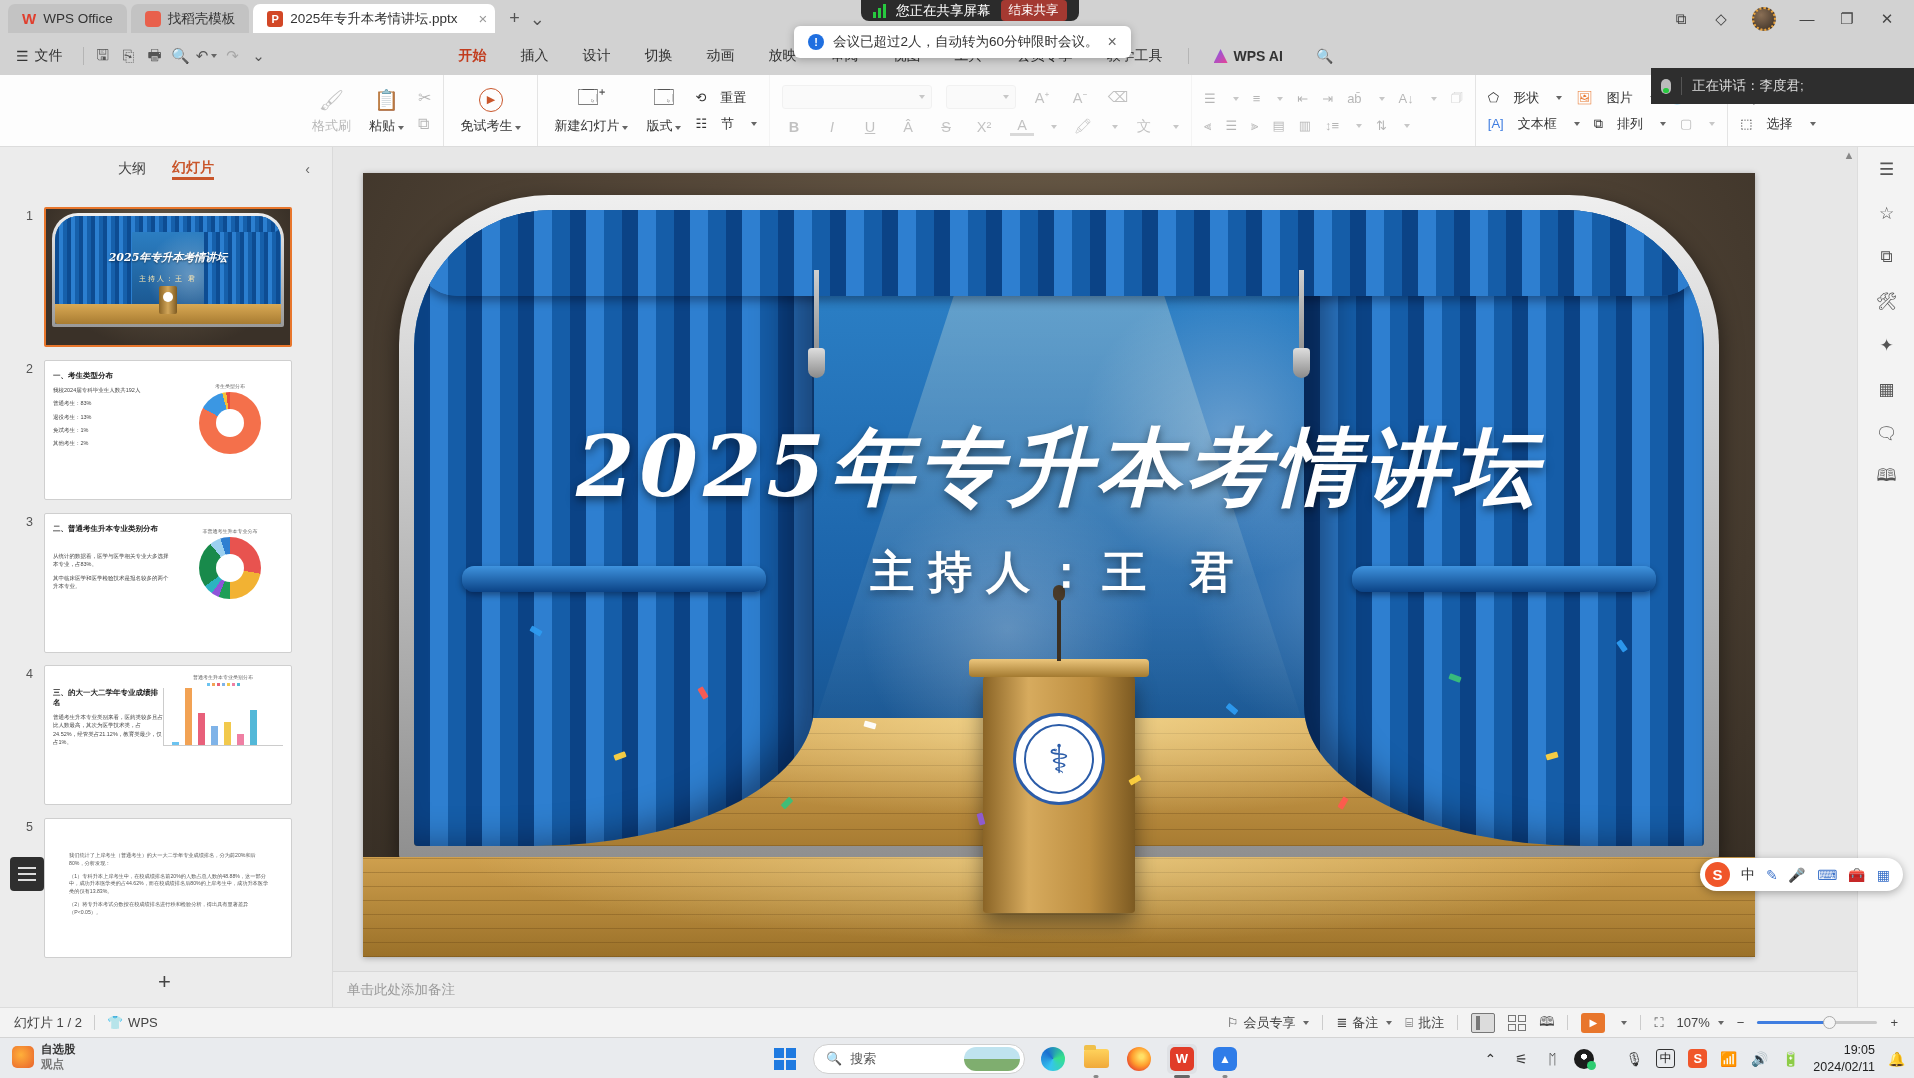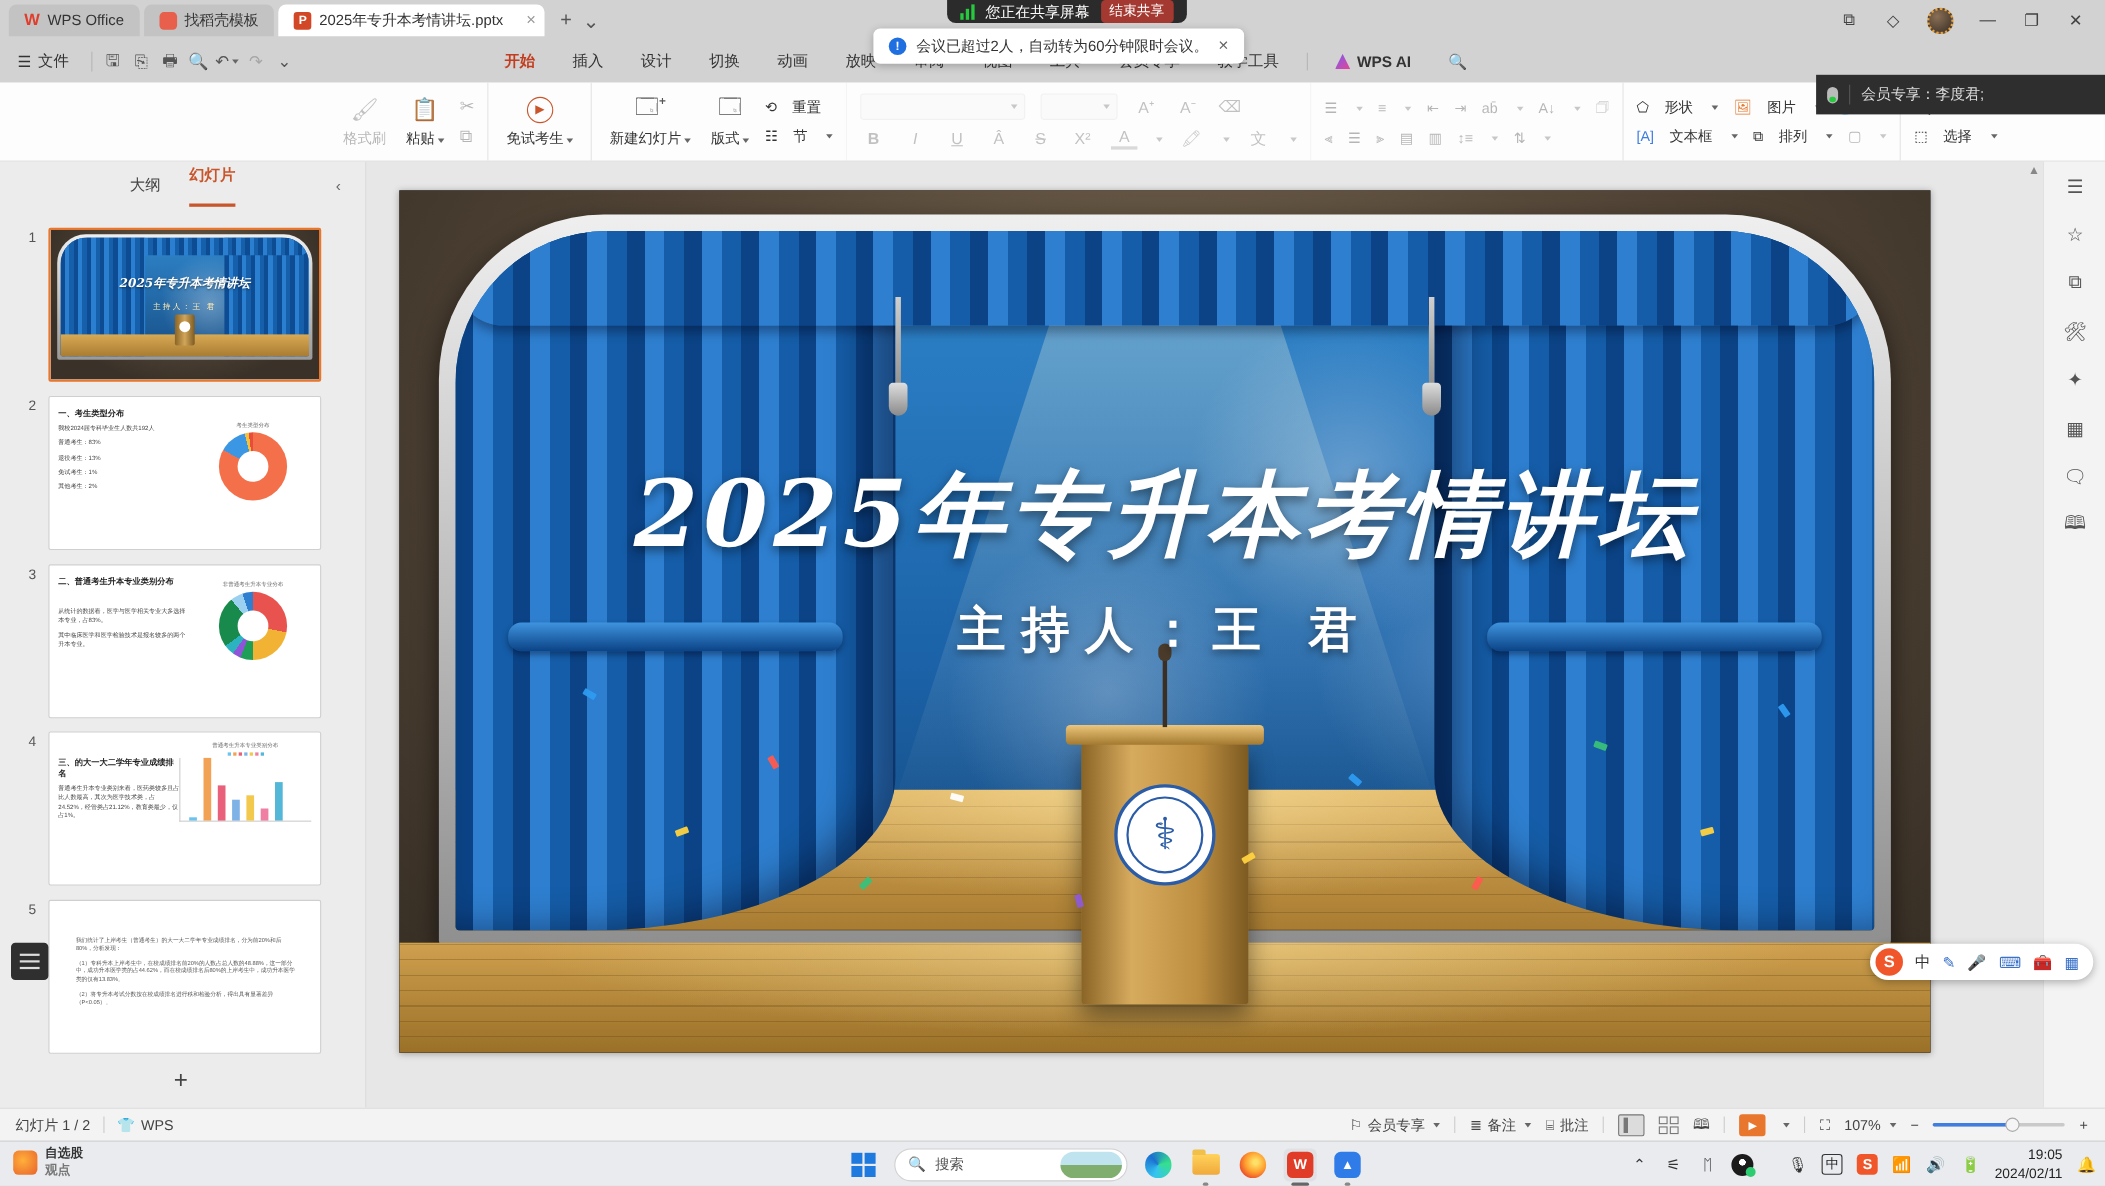--- a/index.html
+++ b/index.html
@@ -70,21 +70,21 @@
   .combo.small { width:70px; }
   .fmt-btn { font-size:14.5px; color:#555; width:24px; text-align:center; }
   .orange-play { width:24px; height:24px; border:1.5px solid #c9562b; border-radius:50%; color:#c9562b; display:flex; align-items:center; justify-content:center; font-size:11px; }
 
   
   #workspace { position:absolute; left:0; top:147px; width:100%; height:860px; background:#e7e7e7; }
 
   
   #left-panel { position:absolute; left:0; top:0; width:333px; height:860px; background:#ececec; border-right:1px solid #dadada; }
   #panel-tabs { height:44px; display:flex; align-items:center; gap:26px; padding-left:118px; font-size:14px; color:#444; position:relative; }
-  .ptab.active { color:#c9562b; font-weight:bold; border-bottom:3px solid #c9562b; padding-bottom:16px; }
+  .ptab.active { color:#c9562b; font-weight:bold; border-bottom:3px solid #c9562b; padding-bottom:0; }
   #panel-collapse { position:absolute; right:22px; color:#666; font-size:14px; }
   .thumb-item { position:absolute; left:0; width:333px; }
   .thumb-num { position:absolute; left:26px; top:2px; font-size:12.5px; color:#555; }
   .thumb { position:absolute; left:44px; top:0; width:248px; height:140px; background:#fff; border:1px solid #cfcfcf; border-radius:2px; overflow:hidden; }
   .thumb.selected { border:2px solid #e8762c; }
   #add-slide { position:absolute; left:158px; top:822px; font-size:22px; color:#444; }
 
   
   .mini-stage { position:absolute; inset:0; background:radial-gradient(ellipse at 50% 30%,#6e5f4b,#3a3128 75%); }
   .mini-frame { position:absolute; left:6px; right:6px; top:4px; bottom:18px; background:linear-gradient(#eee,#999); border-radius:26px 26px 2px 2px; }
@@ -477,21 +477,21 @@
   <button id="end-share">结束共享</button>
 </div>
 <div id="meeting-notice">
   <span class="info-dot">!</span>
   <span>会议已超过2人，自动转为60分钟限时会议。</span>
   <span id="notice-close">×</span>
 </div>
 <div id="speaking-bar">
   <span class="mini-mic"></span>
   <span class="speak-sep"></span>
-  <span>会员专享：李度君;</span>
+  <span>正在讲话：李度君;</span>
 </div>
 
 <div id="workspace">
 
   <div id="left-panel">
     <div id="panel-tabs">
       <span class="ptab">大纲</span>
       <span class="ptab active">幻灯片</span>
       <span id="panel-collapse">‹</span>
     </div>
@@ -629,20 +629,23 @@
       <span class="confetti" style="left:30%;top:80%;background:#39c07a;transform:rotate(-45deg)"></span>
       <span class="confetti" style="left:36%;top:70%;background:#fff;transform:rotate(15deg)"></span>
       <span class="confetti" style="left:44%;top:82%;background:#8e5bd6;transform:rotate(75deg)"></span>
       <span class="confetti" style="left:55%;top:77%;background:#ffd23f;transform:rotate(-30deg)"></span>
       <span class="confetti" style="left:62%;top:68%;background:#2d9bf0;transform:rotate(40deg)"></span>
       <span class="confetti" style="left:70%;top:80%;background:#ff5a4e;transform:rotate(-60deg)"></span>
       <span class="confetti" style="left:78%;top:64%;background:#39c07a;transform:rotate(20deg)"></span>
       <span class="confetti" style="left:85%;top:74%;background:#ffd23f;transform:rotate(-15deg)"></span>
       <span class="confetti" style="left:90%;top:60%;background:#2d9bf0;transform:rotate(55deg)"></span>
     </div>
+    <div id="notes-bar">
+      <span>单击此处添加备注</span>
+    </div>
   </div>
 
   <span id="scroll-up">▲</span>
 
   <div id="right-strip">
     <div class="strip-icon">☰</div>
     <div class="strip-icon">☆</div>
     <div class="strip-icon">⧉</div>
     <div class="strip-icon">🛠</div>
     <div class="strip-icon">✦</div>

